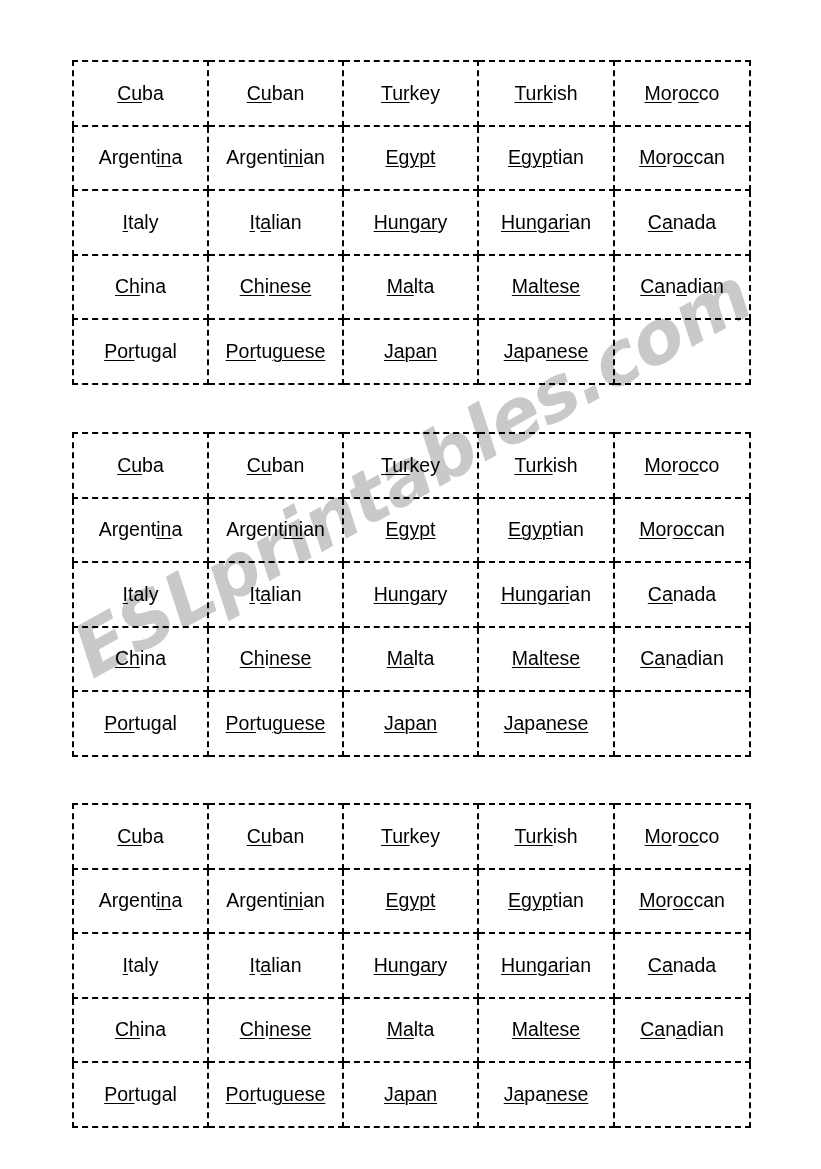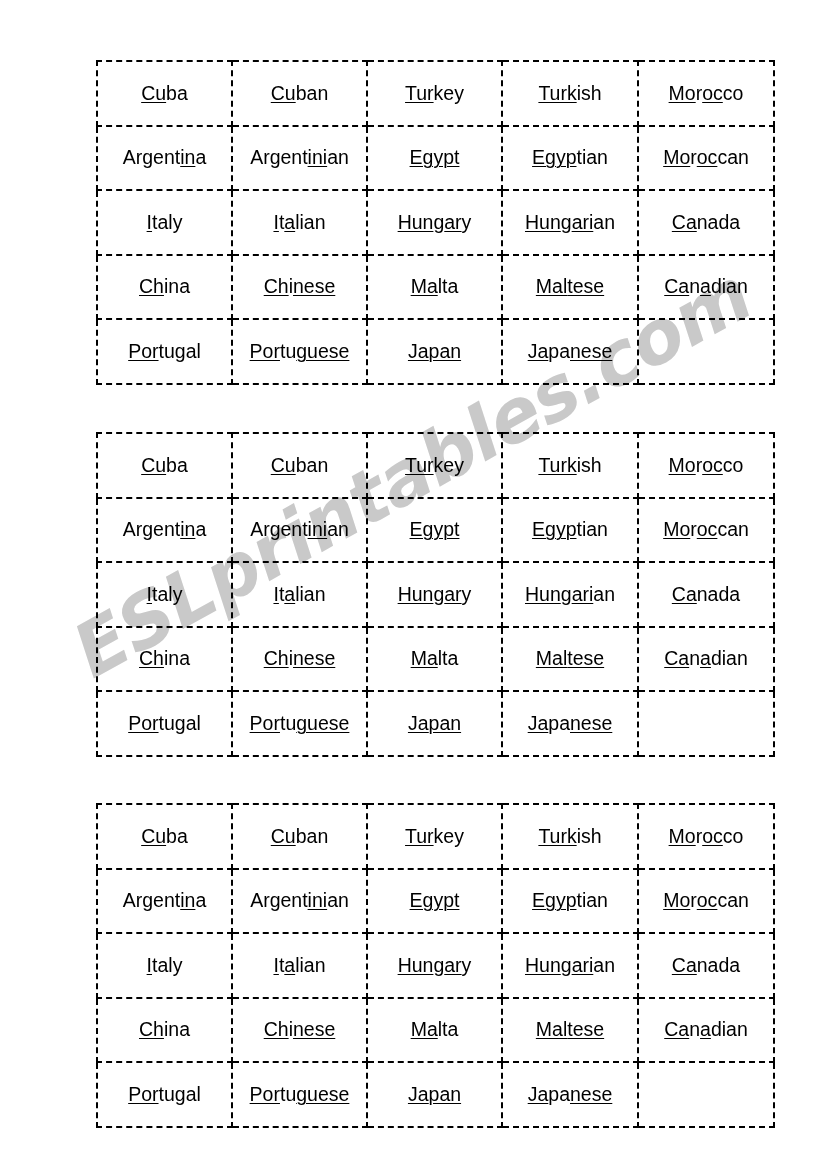--- a/index.html
+++ b/index.html
@@ -38,21 +38,21 @@
     transform-origin: 410px 40px;
     white-space: nowrap;
     pointer-events: none;
     user-select: none;
     z-index: 5;
   }
 
   
   .sheet {
     position: absolute;
-    left: 96px;
+    left: 72px;
     width: 677px;
     border-collapse: collapse;
     table-layout: fixed;
     z-index: 10;
     text-decoration: underline;
   }
 
   .sheet td {
     border: 2px dashed #000000;
     text-align: center;

